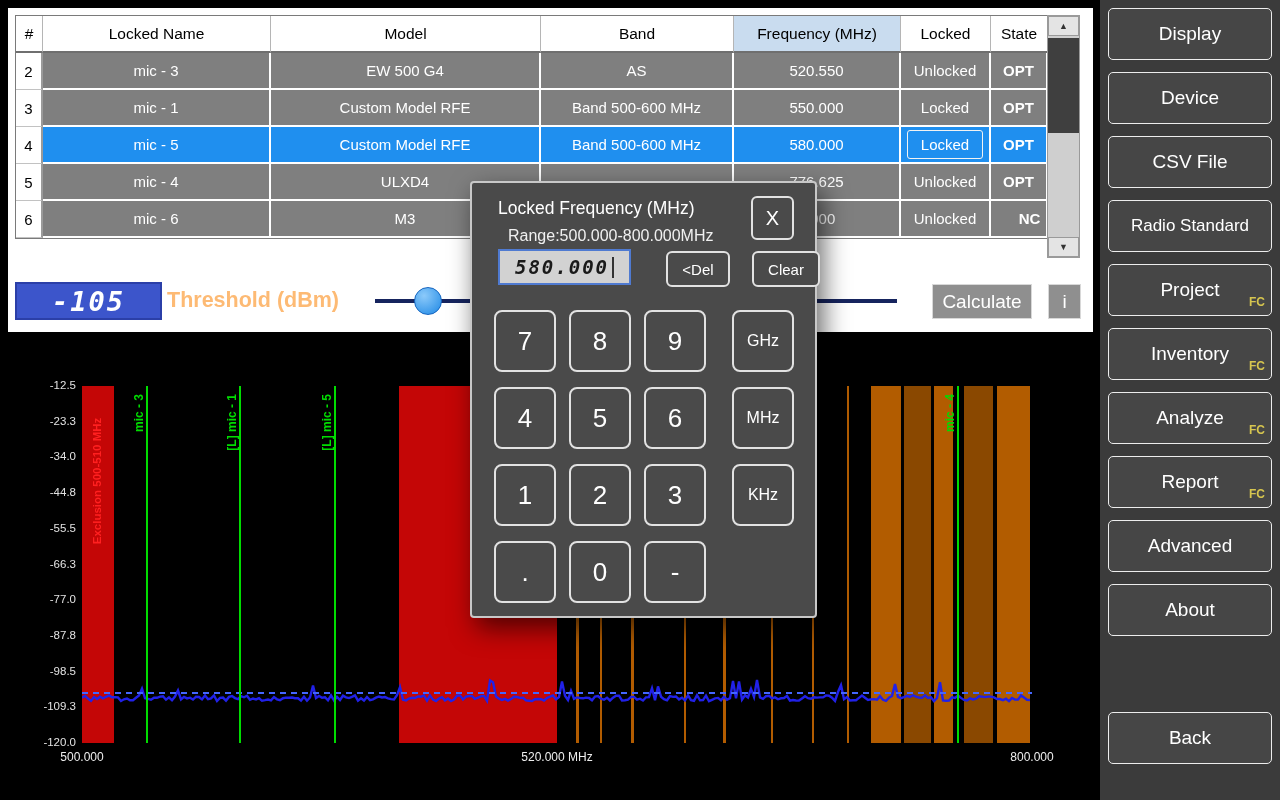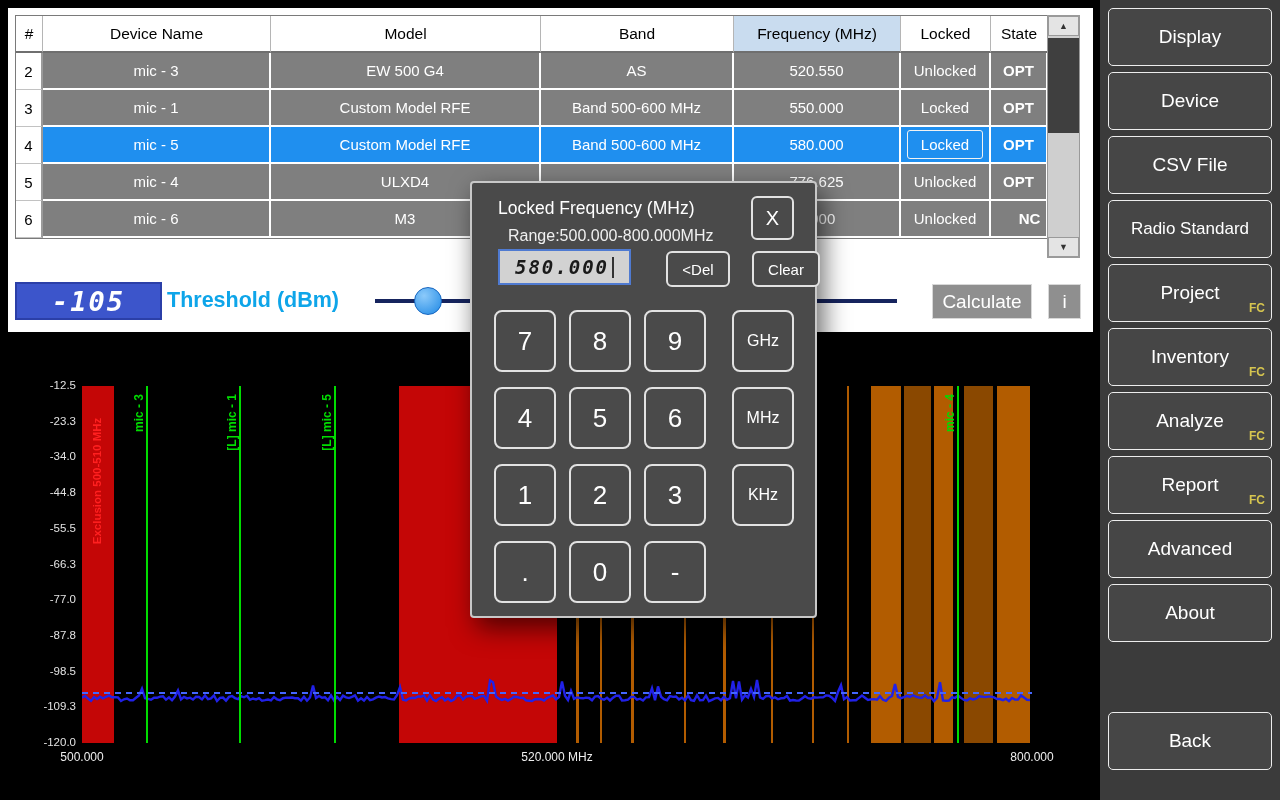--- a/index.html
+++ b/index.html
@@ -28,21 +28,21 @@
   
   .vscroll { position:absolute; left:1047px; top:15px; width:33px; height:243px; background:#cfcfcf; border:1px solid #9a9a9a; }
   .sarrow { position:absolute; left:0; width:31px; height:20px; background:#e4e4e4; border:1px solid #9a9a9a; display:flex; align-items:center; justify-content:center; font-size:9px; color:#333; }
   .sarrow.up { top:0; }
   .sarrow.down { bottom:0; }
   .sthumb { position:absolute; left:0; top:22px; width:31px; height:95px; background:#3f3f3f; }
 
   
   .thr-value { position:absolute; left:15px; top:282px; width:147px; height:38px; background:#3c55cb; border:2px solid #2b3fa8; color:#fff; display:flex; align-items:center; justify-content:center; font-size:27px; }
   .seg { font-family:"DejaVu Sans Mono", monospace; font-style:italic; font-weight:bold; letter-spacing:2px; }
-  .thr-label { position:absolute; left:167px; top:288px; font-size:21.5px; font-weight:600; color:#0ea5e9; }
+  .thr-label { position:absolute; left:167px; top:288px; font-size:21.5px; font-weight:600; color:#fdba74; }
   .slider-line { position:absolute; left:375px; top:299px; width:522px; height:4px; background:#16245e; }
   .slider-handle { position:absolute; left:414px; top:287px; width:28px; height:28px; border-radius:50%; background:radial-gradient(circle at 35% 30%, #8ccafa, #1e88e5); border:1px solid #1565c0; }
   .calc-btn { position:absolute; left:932px; top:284px; width:100px; height:35px; background:#8f8f8f; border:1px solid #d8d8d8; color:#fff; font-size:19px; font-family:"Liberation Sans", sans-serif; }
   .info-btn { position:absolute; left:1048px; top:284px; width:33px; height:35px; background:#8f8f8f; border:1px solid #d8d8d8; color:#fff; font-size:19px; font-family:"Liberation Sans", sans-serif; }
 
   
   #spectrum { position:absolute; left:82px; top:386px; }
   .ylab { position:absolute; left:18px; width:58px; text-align:right; font-size:11.5px; color:#e2e2e2; }
   #xlabels .xlab { position:absolute; top:750px; width:140px; text-align:center; font-size:12px; color:#eee; }
 
@@ -56,34 +56,34 @@
   .dlg-del { position:absolute; left:172px; top:68px; width:64px; height:36px; }
   .dlg-clear { position:absolute; left:258px; top:68px; width:68px; height:36px; }
   .dlg-btn { background:#4a4a4a; border:2px solid #e2e2e2; border-radius:6px; color:#fff; font-size:15px; font-family:"Liberation Sans", sans-serif;margin-left:22px; }
   .key { position:absolute; width:62px; height:62px; background:#4a4a4a; border:2px solid #e2e2e2; border-radius:8px; color:#fff; font-size:26px; font-family:"Liberation Sans", sans-serif; }
   .key.unit { font-size:16px; }
   .c0{left:22px;} .c1{left:97px;} .c2{left:172px;} .c3{left:260px;}
   .r0{top:127px;} .r1{top:204px;} .r2{top:281px;} .r3{top:358px;}
 
   
   .sidebar { position:absolute; left:1100px; top:0; width:180px; height:800px; background:#3b3b3b; }
-  .side-btn { position:absolute; left:8px; width:164px; height:58px; background:#464646; border:1px solid #ededed; border-radius:5px; color:#fff; display:flex; align-items:center; justify-content:center; font-size:19px; }
+  .side-btn { position:absolute; left:8px; width:164px; height:52px; background:#464646; border:1px solid #ededed; border-radius:5px; color:#fff; display:flex; align-items:center; justify-content:center; font-size:19px; }
   .side-btn .fc { position:absolute; right:6px; bottom:6px; font-size:12px; font-weight:bold; color:#d6c54f; }
 </style>
 </head>
 <body>
 
 <div class="app">
 
   <div class="top-panel"></div>
 
   <div class="devtable">
     <div class="trow thead">
       <div>#</div>
-      <div>Device Name</div>
+      <div>Locked Name</div>
       <div>Model</div>
       <div>Band</div>
       <div class="freq-h">Frequency (MHz)</div>
       <div>Locked</div>
       <div>State</div>
     </div>
 
     <div class="trow drow">
       <div class="numcell">2</div>
       <div>mic - 3</div>

